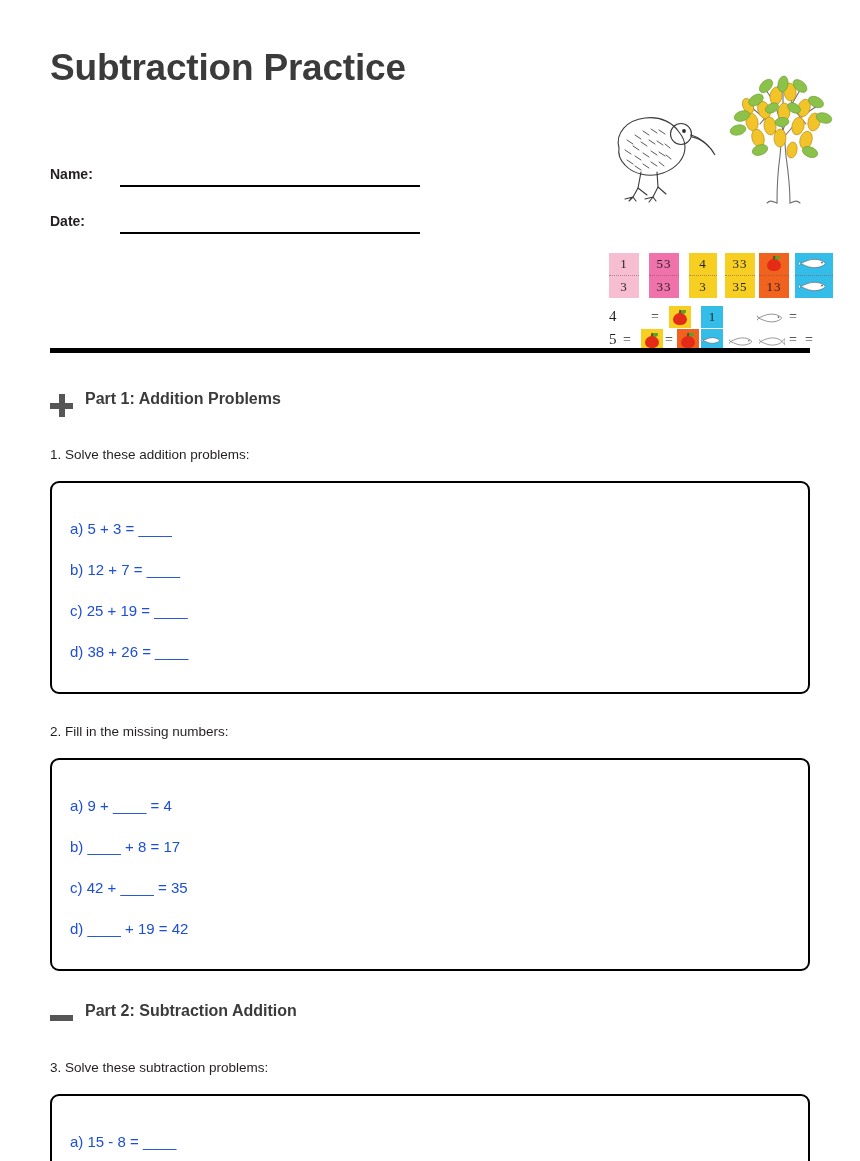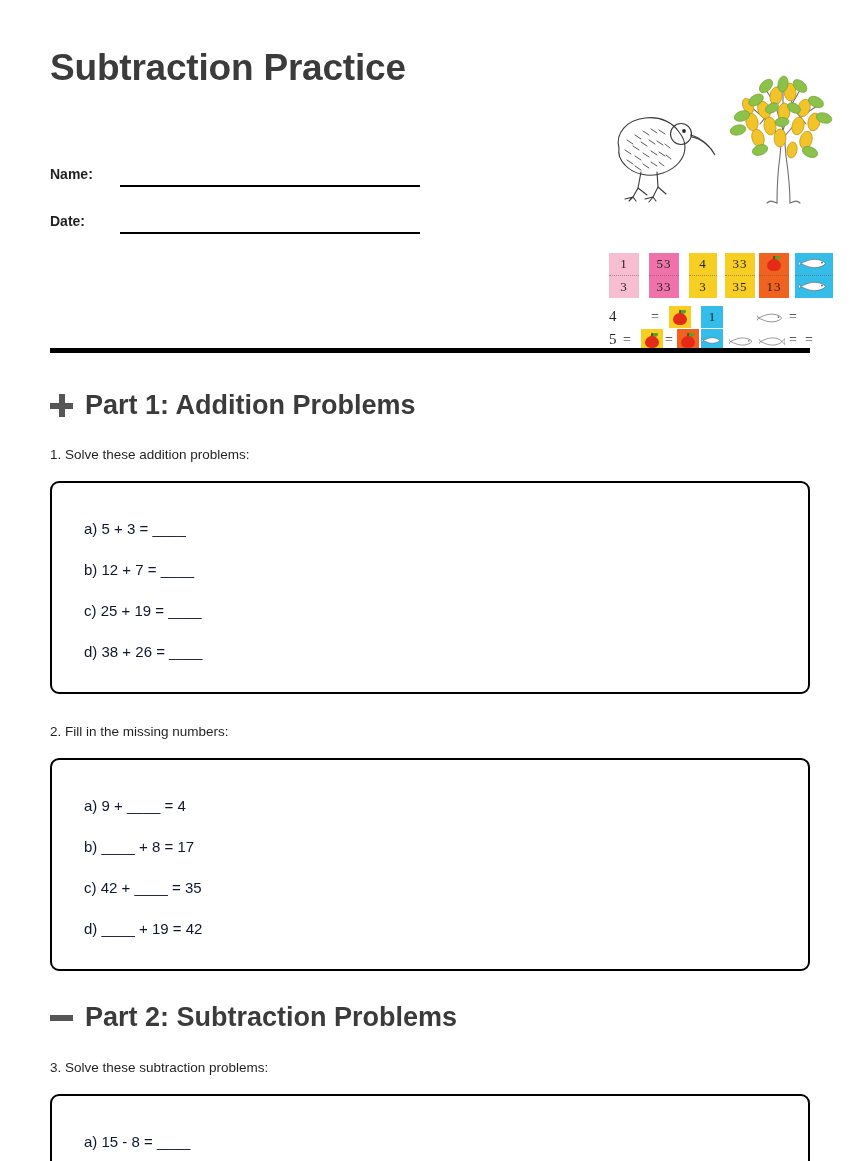--- a/index.html
+++ b/index.html
@@ -218,21 +218,21 @@
   .part-icon .bar-v {
     position: absolute;
     left: 8.5px; top: 0;
     width: 6px; height: 23px;
     background: #565656;
   }
   .part-title {
     position: absolute;
     left: 35px;
     top: 0;
-    font-size: 27px;
+    font-size: 16px;
     font-weight: bold;
     color: #3b3b3b;
     white-space: nowrap;
   }
 
   .q-label {
     position: absolute;
     left: 50px;
     font-size: 13.5px;
     font-weight: normal;
@@ -244,23 +244,23 @@
     position: absolute;
     left: 50px;
     width: 760px;
     box-sizing: border-box;
     border: 2.5px solid #000000;
     border-radius: 9px;
     background: #ffffff;
   }
   .q-item {
     position: absolute;
-    left: 32px;
+    left: 18px;
     font-size: 15px;
-    color: #0f172a;
+    color: #1d4ed8;
     white-space: nowrap;
   }
 </style>
 </head>
 <body>
 
 <div class="page">
 
   <div class="header-area">
 
@@ -516,21 +516,21 @@
     <span class="q-item" style="top:37px;">a) 9 + ____ = 4</span>
     <span class="q-item" style="top:78px;">b) ____ + 8 = 17</span>
     <span class="q-item" style="top:119px;">c) 42 + ____ = 35</span>
     <span class="q-item" style="top:160px;">d) ____ + 19 = 42</span>
   </div>
 
   <div class="part-heading" style="top:1002px;">
     <span class="part-icon">
       <span class="bar-h"></span>
     </span>
-    <span class="part-title">Part 2: Subtraction Problems</span>
+    <span class="part-title">Part 2: Subtraction Addition</span>
   </div>
 
   <div class="q-label" style="top:1060px;">3. Solve these subtraction problems:</div>
 
   <div class="q-box" style="top:1094px; height:213px;">
     <span class="q-item" style="top:37px;">a) 15 - 8 = ____</span>
   </div>
 
 </div>
 

